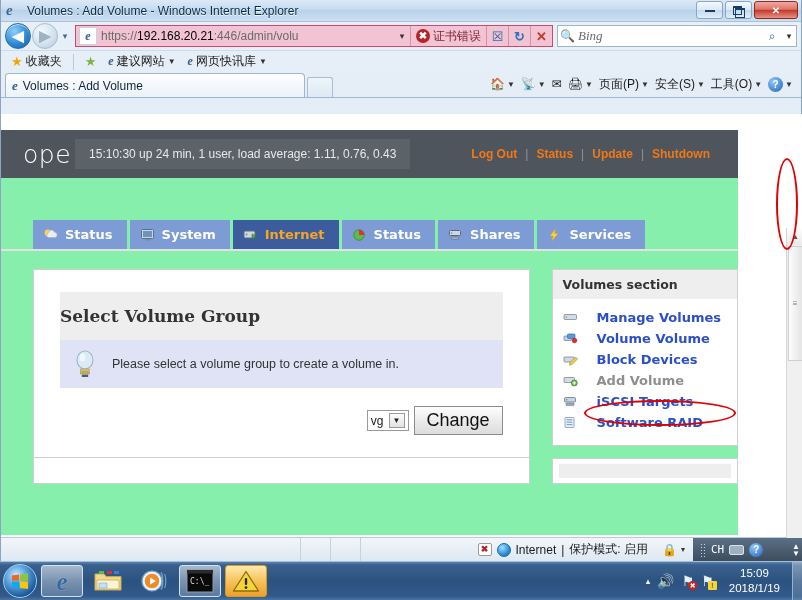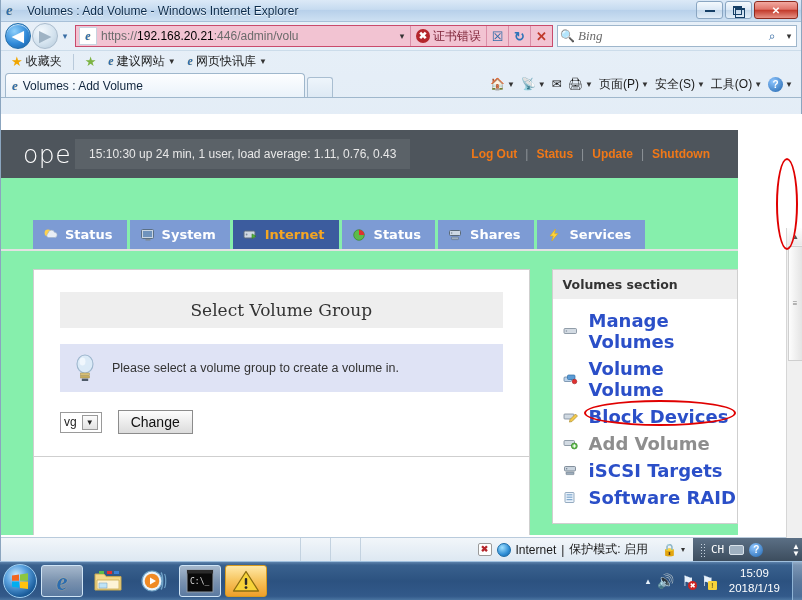--- a/index.html
+++ b/index.html
@@ -237,71 +237,69 @@
   
   .of-body { display: flex; padding: 18px 0 0 32px; gap: 22px; }
   .of-main {
     width: 505px; background: #fff;
     border: 1px solid #cfcfcf;
     padding: 22px 26px 0 26px;
     min-height: 200px;
   }
   .panel-head {
     background: #eeeeee;
-    text-align: center;
     font-family: "DejaVu Serif", serif;
-    font-weight: normal; font-size: 17px; color: #333;
-    padding: 8px 0;
+    font-weight: bold; font-size: 17px; color: #333;
+    padding: 14px 0;
   }
   .tipbox {
     background: #dfe3f5;
-    margin-top: 16px;
     display: flex; align-items: center;
     padding: 9px 12px; gap: 14px;
   }
   .bulb { width: 26px; height: 30px; flex: none; }
   .tiptext { color: #333; font-size: 12.5px; }
   .form-row {
-    display: flex; justify-content: flex-start; align-items: center;
-    gap: 16px; margin-top: 18px; padding-bottom: 22px;
+    display: flex; justify-content: flex-end; align-items: center;
+    gap: 5px; margin-top: 18px; padding-bottom: 22px;
   }
   .vgselect {
     border: 1px solid #9a9a9a; background: #fff;
     height: 21px; display: flex; align-items: center;
     padding: 0 3px; gap: 5px; font-size: 12px; color: #222;
   }
   .vgselect .arrowbox {
     width: 16px; height: 15px;
     border: 1px solid #9a9a9a;
     background: linear-gradient(to bottom,#fcfcfc,#e2e2e2);
     display: flex; align-items: center; justify-content: center;
     font-size: 8px; color: #222;
   }
   .changebtn {
     border: 1px solid #8c8c8c;
     background: linear-gradient(to bottom,#fdfdfd 0%,#ececec 50%,#dcdcdc 100%);
-    padding: 3px 12px; font-size: 14px; color: #111;
+    padding: 3px 12px; font-size: 18px; color: #111;
   }
   .hrline { border-top: 1px solid #cfcfcf; margin: 0 -26px; }
 
   .of-side { width: 190px; }
   .side-panel {
     background: #fff; border: 1px solid #cfcfcf;
     padding-bottom: 12px;
   }
   .side-head {
     background: #eeeeee;
     font-family: "DejaVu Sans", sans-serif;
     font-weight: bold; font-size: 12.5px; color: #333;
     padding: 7px 10px;
   }
   .side-list { padding: 8px 0 0 10px; }
   .side-item {
-    display: flex; align-items: center; gap: 11px;
-    padding: 3px 0; font-size: 18px; font-weight: bold;
+    display: flex; align-items: center; gap: 19px;
+    padding: 3px 0; font-size: 13px; font-weight: bold;
     font-family: "DejaVu Sans", sans-serif;
     color: #2b4fc8;
     position: relative;
   }
   .side-item.current { color: #8e8e8e; }
   .side-icon { width: 15px; height: 13px; flex: none; display:block; }
   .side-panel2 {
     margin-top: 12px; background: #fff; border: 1px solid #cfcfcf;
     height: 26px;
   }

